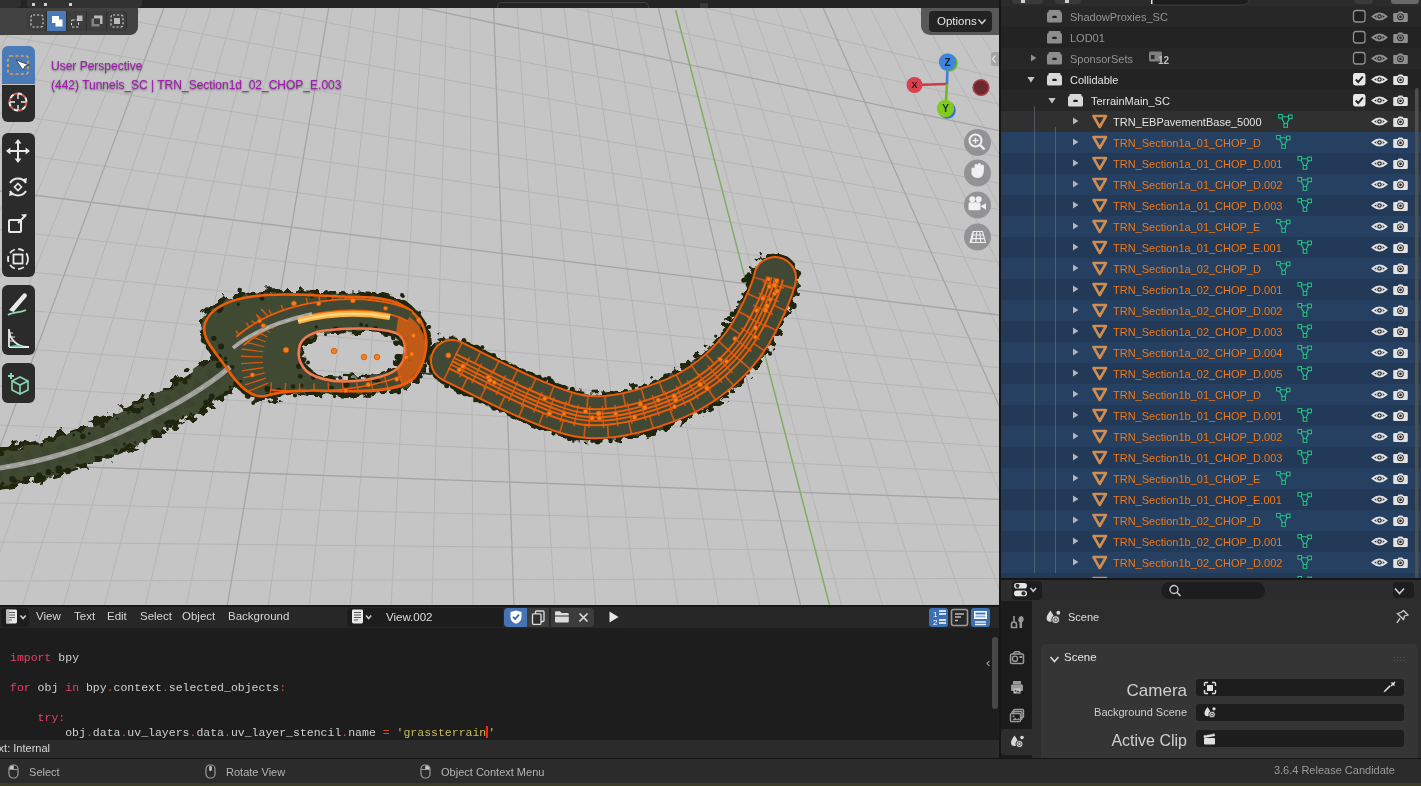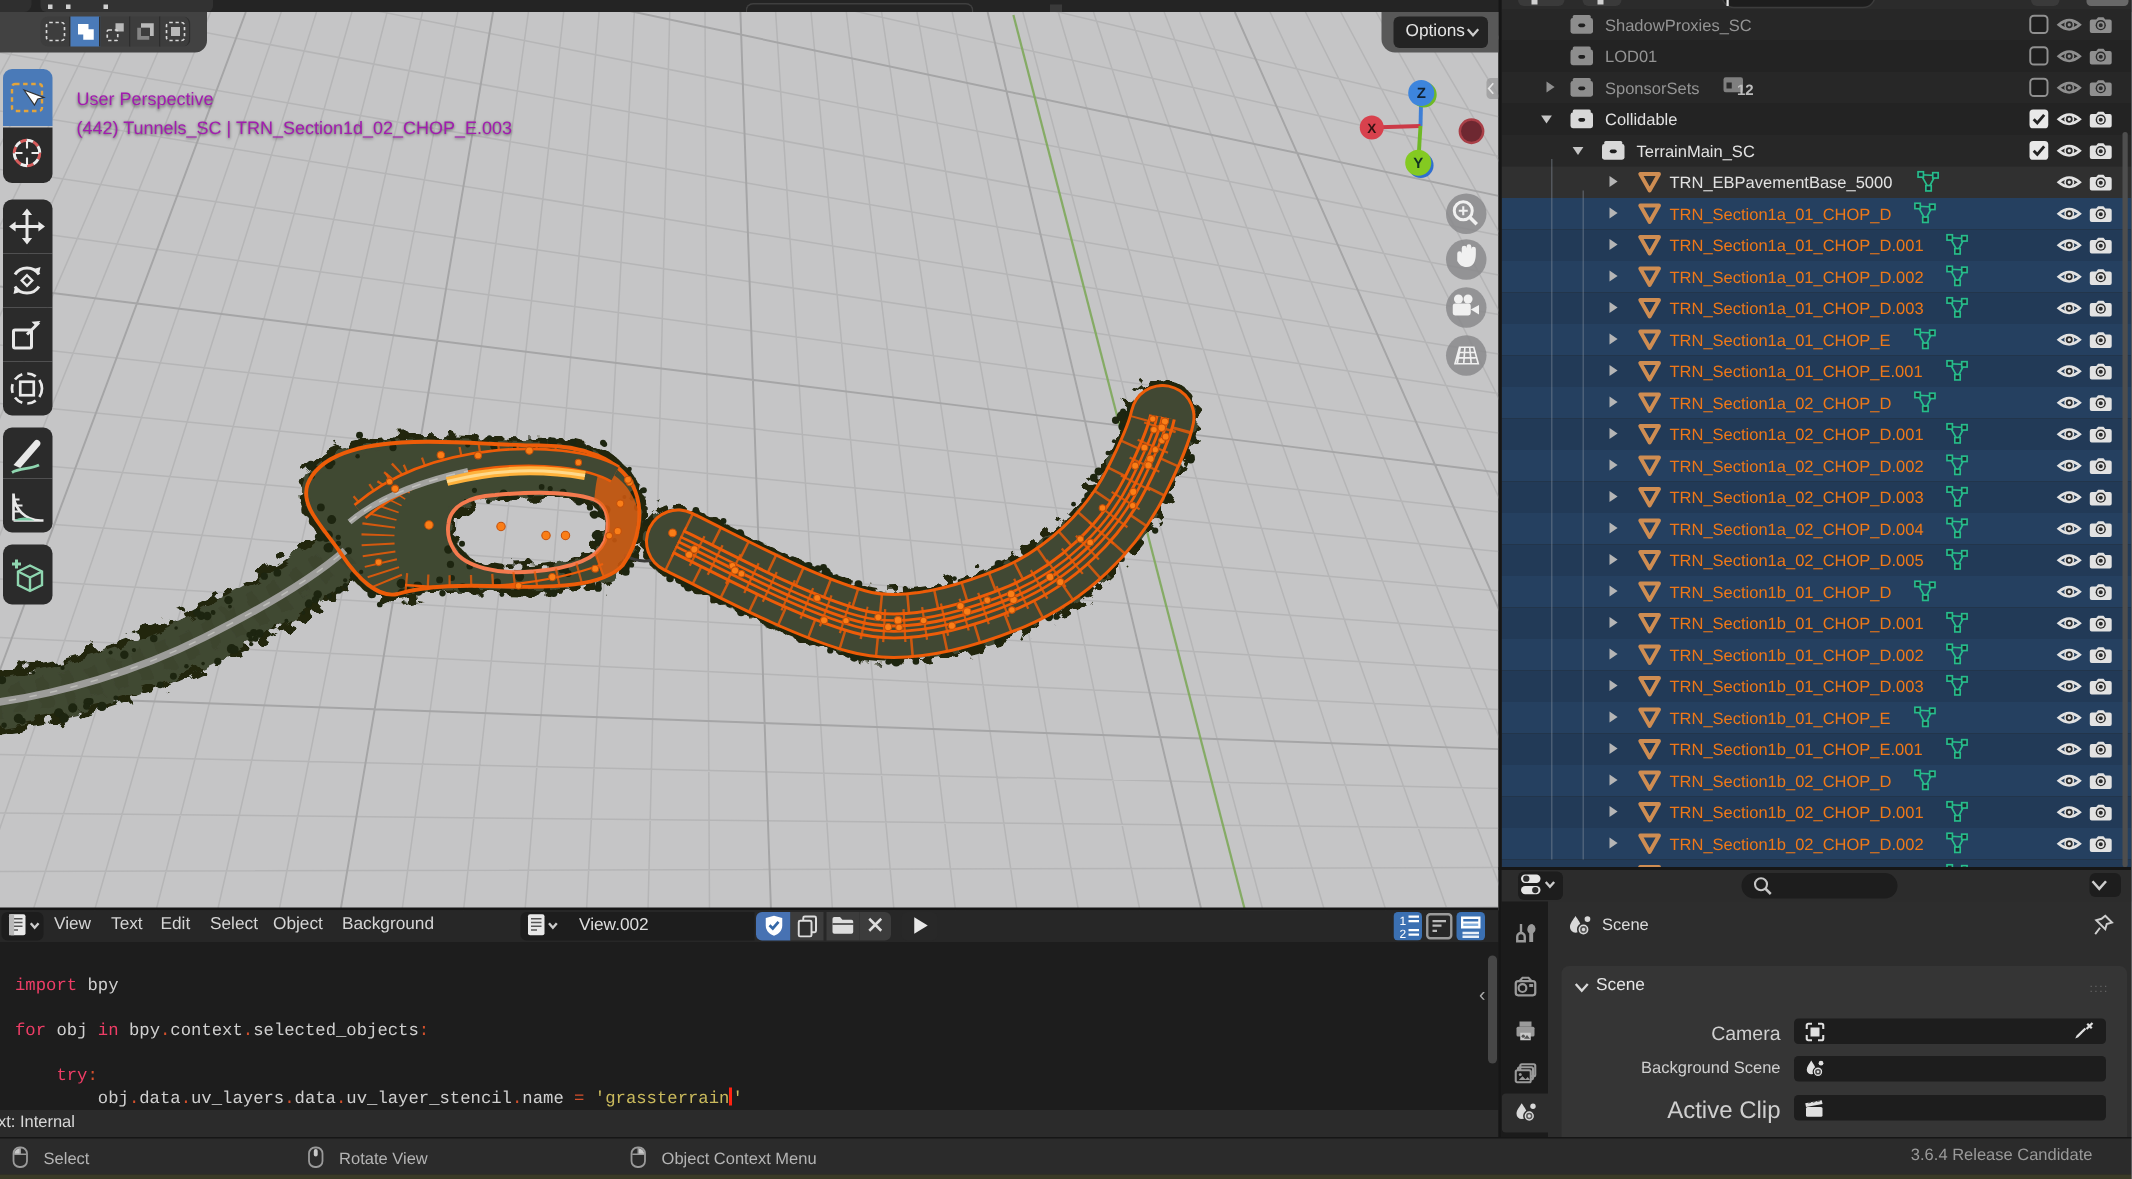--- a/index.html
+++ b/index.html
@@ -1276,21 +1276,21 @@
     <div style="position:absolute;left:67px;top:31px;font-size:11px;color:#dcdcdc">Scene</div>
     <div style="position:absolute;left:394px;top:29px"><svg width="15" height="16" viewBox="0 0 15 16">
         <path d="M8.5 1.5 l4.5 4.5 -3.5 1 -1 3.5 -6 -6 3.5 -1z M5 9.5 L1.8 13.8" stroke="#cfcfcf" stroke-width="1.3" fill="none"></path>
       </svg></div>
     <div style="position:absolute;left:40px;top:64px;width:377px;height:114px;background:#353535;border-radius:5px 5px 0 0"></div>
     <div style="position:absolute;left:48px;top:70px"><svg width="11" height="9" viewBox="0 0 11 9">
         <path d="M1.5 2 l4 4.5 4 -4.5" stroke="#d8d8d8" stroke-width="1.6" fill="none"></path>
       </svg></div>
     <div style="position:absolute;left:63px;top:71px;font-size:11.5px;color:#e6e6e6">Scene</div>
     <div style="position:absolute;left:392px;top:74px;color:#666;font-size:8px;letter-spacing:1px">::::</div>
-    <div style="position:absolute;left:0px;top:101px;width:186px;text-align:right;font-size:13px;color:#cfcfcf">Camera</div>
+    <div style="position:absolute;left:0px;top:101px;width:186px;text-align:right;font-size:17px;color:#cfcfcf">Camera</div>
     <div style="position:absolute;left:195px;top:99px;width:208px;height:17px;background:#1d1d1d;border-radius:3px"><svg width="14" height="14" viewBox="0 0 14 14" style="margin:1.5px 0 0 7px">
         <path d="M1.5 5 V2.5 a1 1 0 0 1 1 -1 H5 M9 1.5 h2.5 a1 1 0 0 1 1 1 V5 M12.5 9 v2.5 a1 1 0 0 1 -1 1 H9 M5 12.5 H2.5 a1 1 0 0 1 -1 -1 V9" stroke="#e0e0e0" stroke-width="1.4" fill="none"></path>
         <rect x="4" y="4" width="6" height="6" fill="#e0e0e0"></rect>
       </svg></div>
     <div style="position:absolute;left:381px;top:100px"><svg width="15" height="15" viewBox="0 0 15 15">
         <path d="M9 6 L13 2 M9.5 2.5 l3 3" stroke="#e0e0e0" stroke-width="1.5" fill="none"></path>
         <path d="M8.8 6.2 C7 8 4.5 10.5 3.5 11.5 l-2 0.9 0.9 -2 C3.5 9.3 6 6.8 7.8 5.2z" fill="#e0e0e0"></path>
       </svg></div>
     <div style="position:absolute;left:0px;top:126px;width:186px;text-align:right;font-size:11px;color:#cfcfcf">Background Scene</div>
     <div style="position:absolute;left:195px;top:124px;width:208px;height:17px;background:#1d1d1d;border-radius:3px"><svg width="14" height="14" viewBox="0 0 14 14" style="margin:1.5px 0 0 7px">

